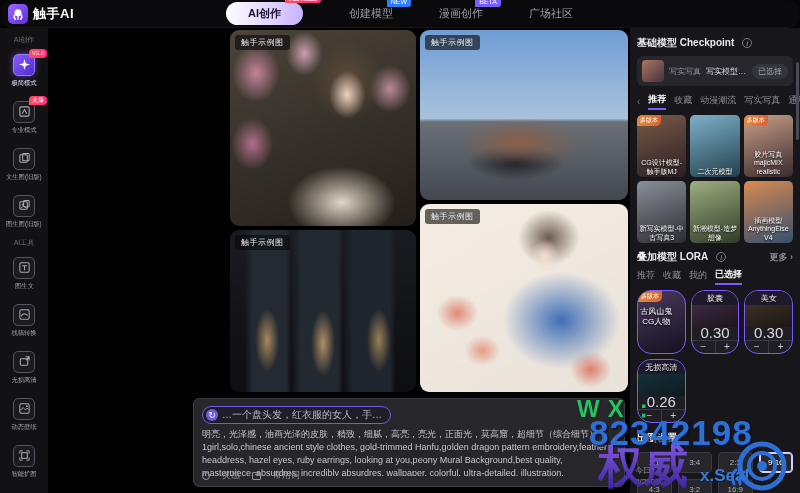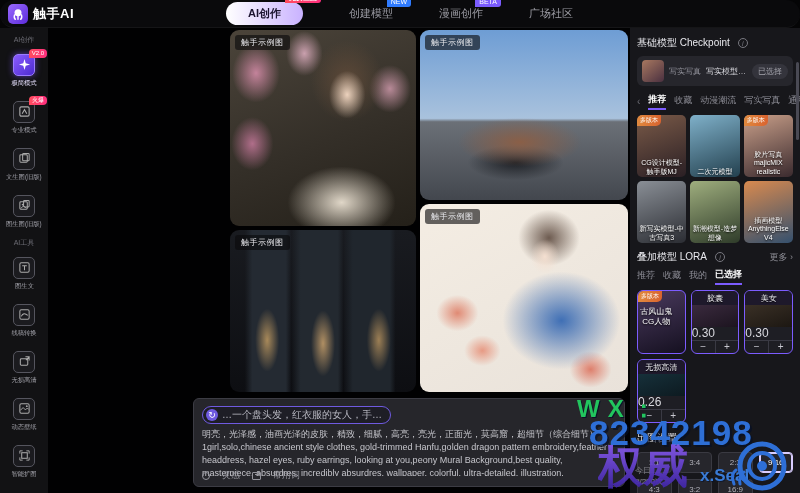--- a/index.html
+++ b/index.html
@@ -92,21 +92,21 @@
   .p-actions { position:absolute; left:8px; bottom:4px; display:flex; gap:12px; align-items:center;}
   .p-act { display:flex; align-items:center; gap:12px; color:#93939b; font-size:9px; cursor:pointer;}
   .dot-ic { width:8px; height:8px; border-radius:50%; border:1.5px solid #93939b; }
   .book-ic { width:9px; height:8px; border:1px solid #93939b; border-radius:1px;
     position:relative;}
   .book-ic::after{content:""; position:absolute; left:1.5px; top:1.5px; right:1.5px; height:1px; background:#93939b;}
 
   
   .rpanel { position:absolute; left:630px; top:28px; width:170px; bottom:0; background:#17171b;
     z-index:3; padding:8px 7px 0 7px; }
-  .rp-title { color:#e9e9ee; font-size:10px; font-weight:normal; display:flex; align-items:center; gap:8px;}
+  .rp-title { color:#e9e9ee; font-size:10px; font-weight:bold; display:flex; align-items:center; gap:8px;}
   .info-ic { width:10px; height:10px; border:1px solid #77777f; border-radius:50%; color:#77777f;
     font-size:7px; display:inline-flex; align-items:center; justify-content:center; font-style:italic;}
   .rp-more { color:#8a8a92; font-size:9px; margin-left:auto; cursor:pointer;}
   .sel-model { margin-top:6px; height:30px; background:#26262c; border-radius:6px;
     display:flex; align-items:center; gap:5px; padding:0 5px;}
   .sel-thumb { width:22px; height:22px; border-radius:4px;
     background:linear-gradient(140deg,#a87860,#4a3040);}
   .sel-cat { color:#8d8d96; font-size:8px; white-space:nowrap;}
   .sel-name { color:#d8d8de; font-size:8px; white-space:nowrap; overflow:hidden; text-overflow:ellipsis; flex:1;}
   .sel-btn { color:#a6a6ae; font-size:8px; background:#34343c; border-radius:8px; padding:2px 6px;
@@ -119,29 +119,29 @@
   .mcard { position:relative; height:62px; border-radius:5px; overflow:hidden; cursor:pointer;}
   .mname { position:absolute; left:0; right:0; bottom:1px; color:#fff; font-size:7px; line-height:1.2;
     text-align:center; text-shadow:0 1px 2px #000; padding:0 1px;}
   .vbadge { position:absolute; left:0; top:0; background:linear-gradient(90deg,#e08a3f,#d9632f);
     color:#fff; font-size:6px; padding:1px 3px; border-radius:5px 0 5px 0;}
   .m1{background:linear-gradient(160deg,#7a5a48,#2a1f24);} .m2{background:linear-gradient(160deg,#7fb0c9,#23404e);}
   .m3{background:linear-gradient(160deg,#caa08a,#3a2a2e);} .m4{background:linear-gradient(160deg,#8a8f96,#2b2d33);}
   .m5{background:linear-gradient(160deg,#9fae7e,#2f3c2a);} .m6{background:linear-gradient(160deg,#d98a4f,#34506e);}
 
   .lgrid { display:grid; grid-template-columns:repeat(3,1fr); gap:5px; margin-top:5px;}
-  .lcard { position:relative; height:64px; border:1px solid #7c5cff; border-radius:6px;
+  .lcard { position:relative; height:64px; border:1px solid #7c5cff; border-radius:14px;
     overflow:hidden; background:#1e1e24; cursor:pointer;}
   .lcard.img { background:linear-gradient(160deg,#4a3a5e,#151020); }
   .lname-c { position:absolute; left:2px; right:12px; top:16px; color:#fff; font-size:8px;
     line-height:1.25; text-align:center; text-shadow:0 1px 2px #000;}
   .ltitle { height:14px; display:flex; align-items:center; justify-content:center; color:#f0f0f4;
     font-size:8px; background:rgba(30,25,45,.85); text-shadow:0 1px 1px #000;}
   .lbody2 { background:linear-gradient(160deg,#3a2a3e,#1c141f); height:22px;}
-  .lval { color:#d8d8de; font-size:12px; height:13px; line-height:12px;}
+  .lval { color:#d8d8de; font-size:15px; text-align:center; height:13px; line-height:12px;}
   .lops { display:flex; border-top:1px solid #3a3a44; height:13px;}
   .lop { flex:1; color:#c8c8d0; font-size:10px; line-height:11px; text-align:center; cursor:pointer;}
   .lop:first-child { border-right:1px solid #3a3a44;}
 
   .ratios { display:grid; grid-template-columns:repeat(4,1fr); gap:6px; margin-top:7px;}
   .ratio { height:21px; background:#26262c; border:1px solid #3a3a42; border-radius:4px;
     color:#b0b0b8; font-size:8px; display:flex; align-items:center; justify-content:center; cursor:pointer;}
   .ratio.sel { border-color:#d9cdff; color:#fff; box-shadow:0 0 0 1px #d9cdff inset;}
   .quota { position:absolute; left:5px; bottom:6px; color:#808088; font-size:8px; line-height:1.3;}
   .scrollthumb { position:absolute; right:1px; top:34px; width:3px; height:78px; background:#4a4a54;

